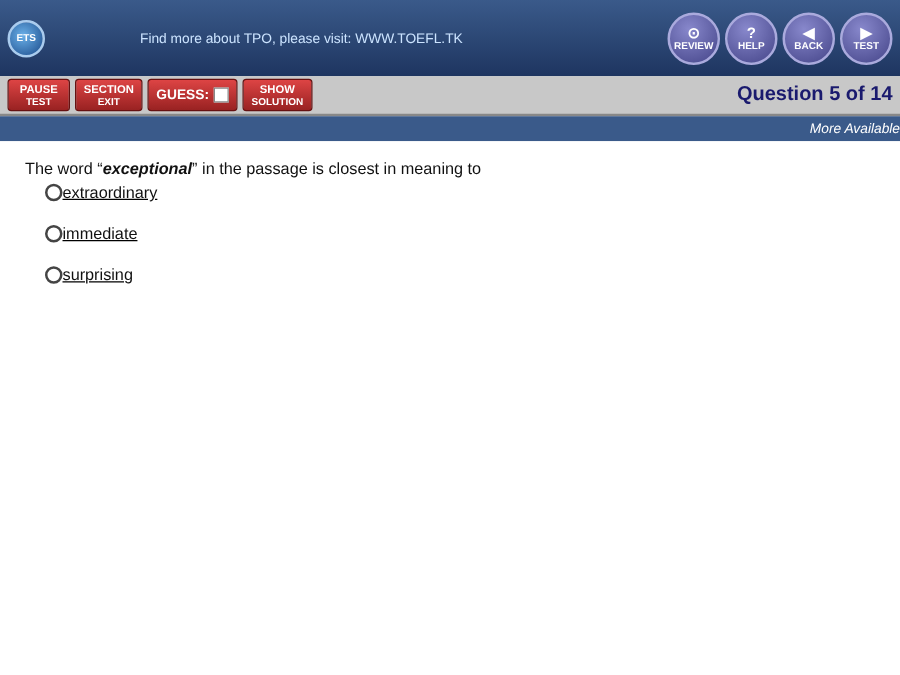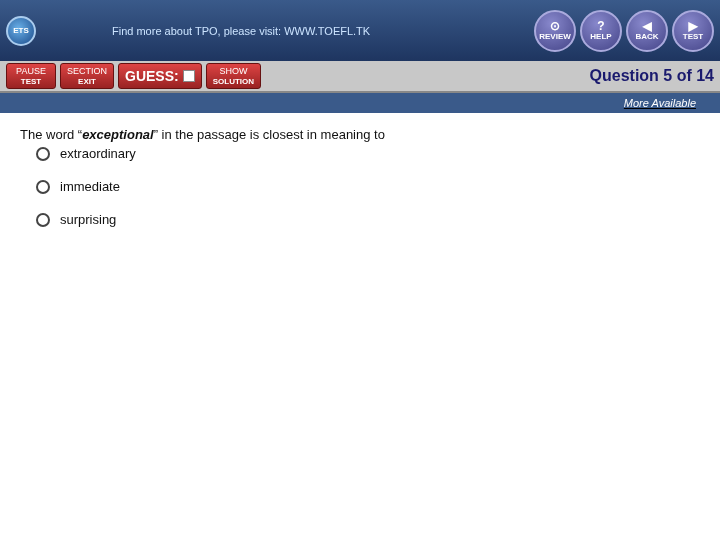--- a/index.html
+++ b/index.html
@@ -116,38 +116,38 @@
       font-size: 9px;
       font-weight: bold;
       cursor: pointer;
       padding: 0 6px;
       text-align: center;
       line-height: 1.2;
     }
 
     .tool-btn .btn-top {
       font-size: 9px;
-      font-weight: normal;
+      font-weight: bold;
     }
 
     .tool-btn .btn-bottom {
       font-size: 8px;
     }
 
     .guess-btn {
       display: flex;
       align-items: center;
       justify-content: center;
       height: 26px;
       min-width: 70px;
       background: linear-gradient(180deg, #d44, #922);
       border: 1px solid #611;
       border-radius: 3px;
       color: white;
-      font-size: 14px;
+      font-size: 11px;
       font-weight: bold;
       cursor: pointer;
       padding: 0 6px;
       gap: 4px;
     }
 
     .guess-checkbox {
       width: 12px;
       height: 12px;
       background: #fff;
@@ -162,22 +162,21 @@
       color: #1a1a6e;
     }
 
     
     .blue-strip {
       background: #3a5a8a;
       height: 20px;
       display: flex;
       align-items: center;
       justify-content: flex-end;
-      padding-right: 24px;
-      text-decoration: underline;
+      padding-right: 0;
     }
 
     .more-available {
       color: white;
       font-size: 11px;
       font-style: italic;
     }
 
     
     .question-area {
@@ -199,24 +198,24 @@
     .answer-options {
       display: flex;
       flex-direction: column;
       gap: 10px;
       padding-left: 10px;
     }
 
     .answer-option {
       display: flex;
       align-items: center;
-      gap: 10px;
       cursor: pointer;
       padding: 4px 6px;
       border-radius: 3px;
+      text-decoration: underline;
     }
 
     .option-bubble {
       width: 14px;
       height: 14px;
       border-radius: 50%;
       border: 2px solid #444;
       background: #fff;
       flex-shrink: 0;
     }

